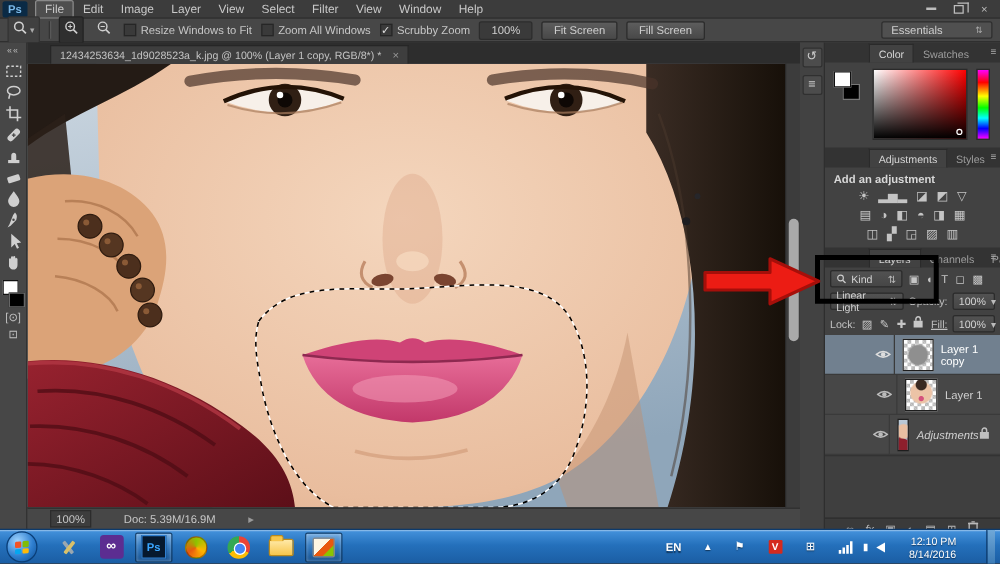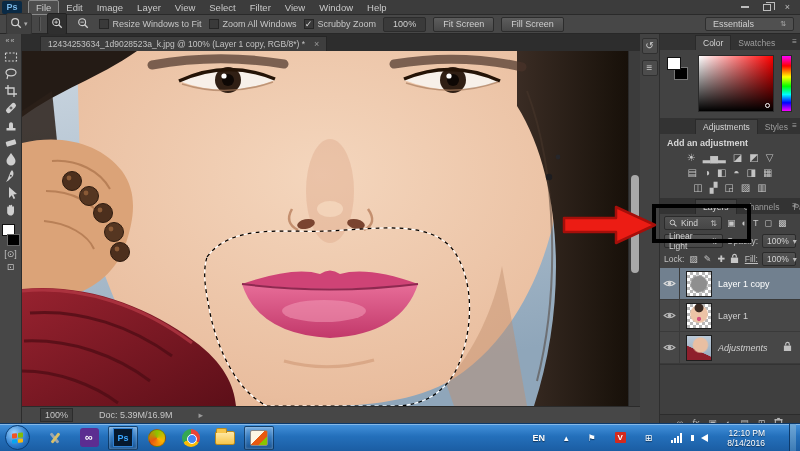--- a/index.html
+++ b/index.html
@@ -79,21 +79,21 @@
   .adjrow{display:flex;justify-content:center;gap:7px;height:15px;align-items:center;}
   .adjicon{color:#c4c4c4;font-size:10px;line-height:12px;}
 
   
   .lrow{display:flex;align-items:center;gap:4px;padding:2px 4px;height:18px;}
   .dd{background:linear-gradient(#525252,#464646);border:1px solid #2b2b2b;border-radius:2px;color:#d2d2d2;font-size:8.5px;display:flex;align-items:center;padding:0 4px;height:14px;gap:4px;}
   .dd .arr{margin-left:auto;color:#bbb;font-size:8px;}
   .small-label{color:#c0c0c0;font-size:8.5px;}
   .ficon{color:#c6c6c6;font-size:9px;padding:0 1px;}
   #layerlist{background:#474747;}
-  .layer{display:flex;align-items:center;height:32px;border-bottom:1px solid #3a3a3a;color:#d0d0d0;font-size:9px;}
+  .layer{display:flex;align-items:center;height:32px;border-bottom:1px solid #3a3a3a;color:#d0d0d0;font-size:9px;padding-left:38px;}
   .layer.selected{background:#71808f;color:#fff;}
   .eyecell{width:20px;height:32px;border-right:1px solid #3a3a3a;display:flex;align-items:center;justify-content:center;}
   .thumb{width:26px;height:26px;margin:0 6px;border:1px solid #1e1e1e;position:relative;}
   .checker{background-color:#fff;background-image:linear-gradient(45deg,#b9b9b9 25%,transparent 25%,transparent 75%,#b9b9b9 75%),linear-gradient(45deg,#b9b9b9 25%,transparent 25%,transparent 75%,#b9b9b9 75%);background-size:6px 6px;background-position:0 0,3px 3px;}
   .thumb .ov{position:absolute;inset:0;}
   .ov-blob{background:radial-gradient(closest-side at 50% 50%,#8f8f8f 62%,rgba(143,143,143,0) 78%);}
   .ov-face{background:radial-gradient(circle at 50% 62%,#d4517c 0 9%,rgba(0,0,0,0) 13%),radial-gradient(circle at 50% 16%,#3a2a22 0 17%,rgba(0,0,0,0) 21%),radial-gradient(circle at 50% 42%,#ecc3a6 0 44%,rgba(0,0,0,0) 52%);}
   .ov-photo{background:radial-gradient(circle at 56% 38%,#e9bfa2 0 34%,rgba(0,0,0,0) 42%),linear-gradient(205deg,rgba(0,0,0,0) 58%,#8e1f2c 60%),linear-gradient(#bccad8,#93a9bd);}
   #layerempty{height:50px;background:#3f3f3f;border-top:1px solid #333;}
   #layerfooter{height:17px;background:#3a3a3a;border-top:1px solid #2c2c2c;display:flex;align-items:center;justify-content:center;gap:9px;}

